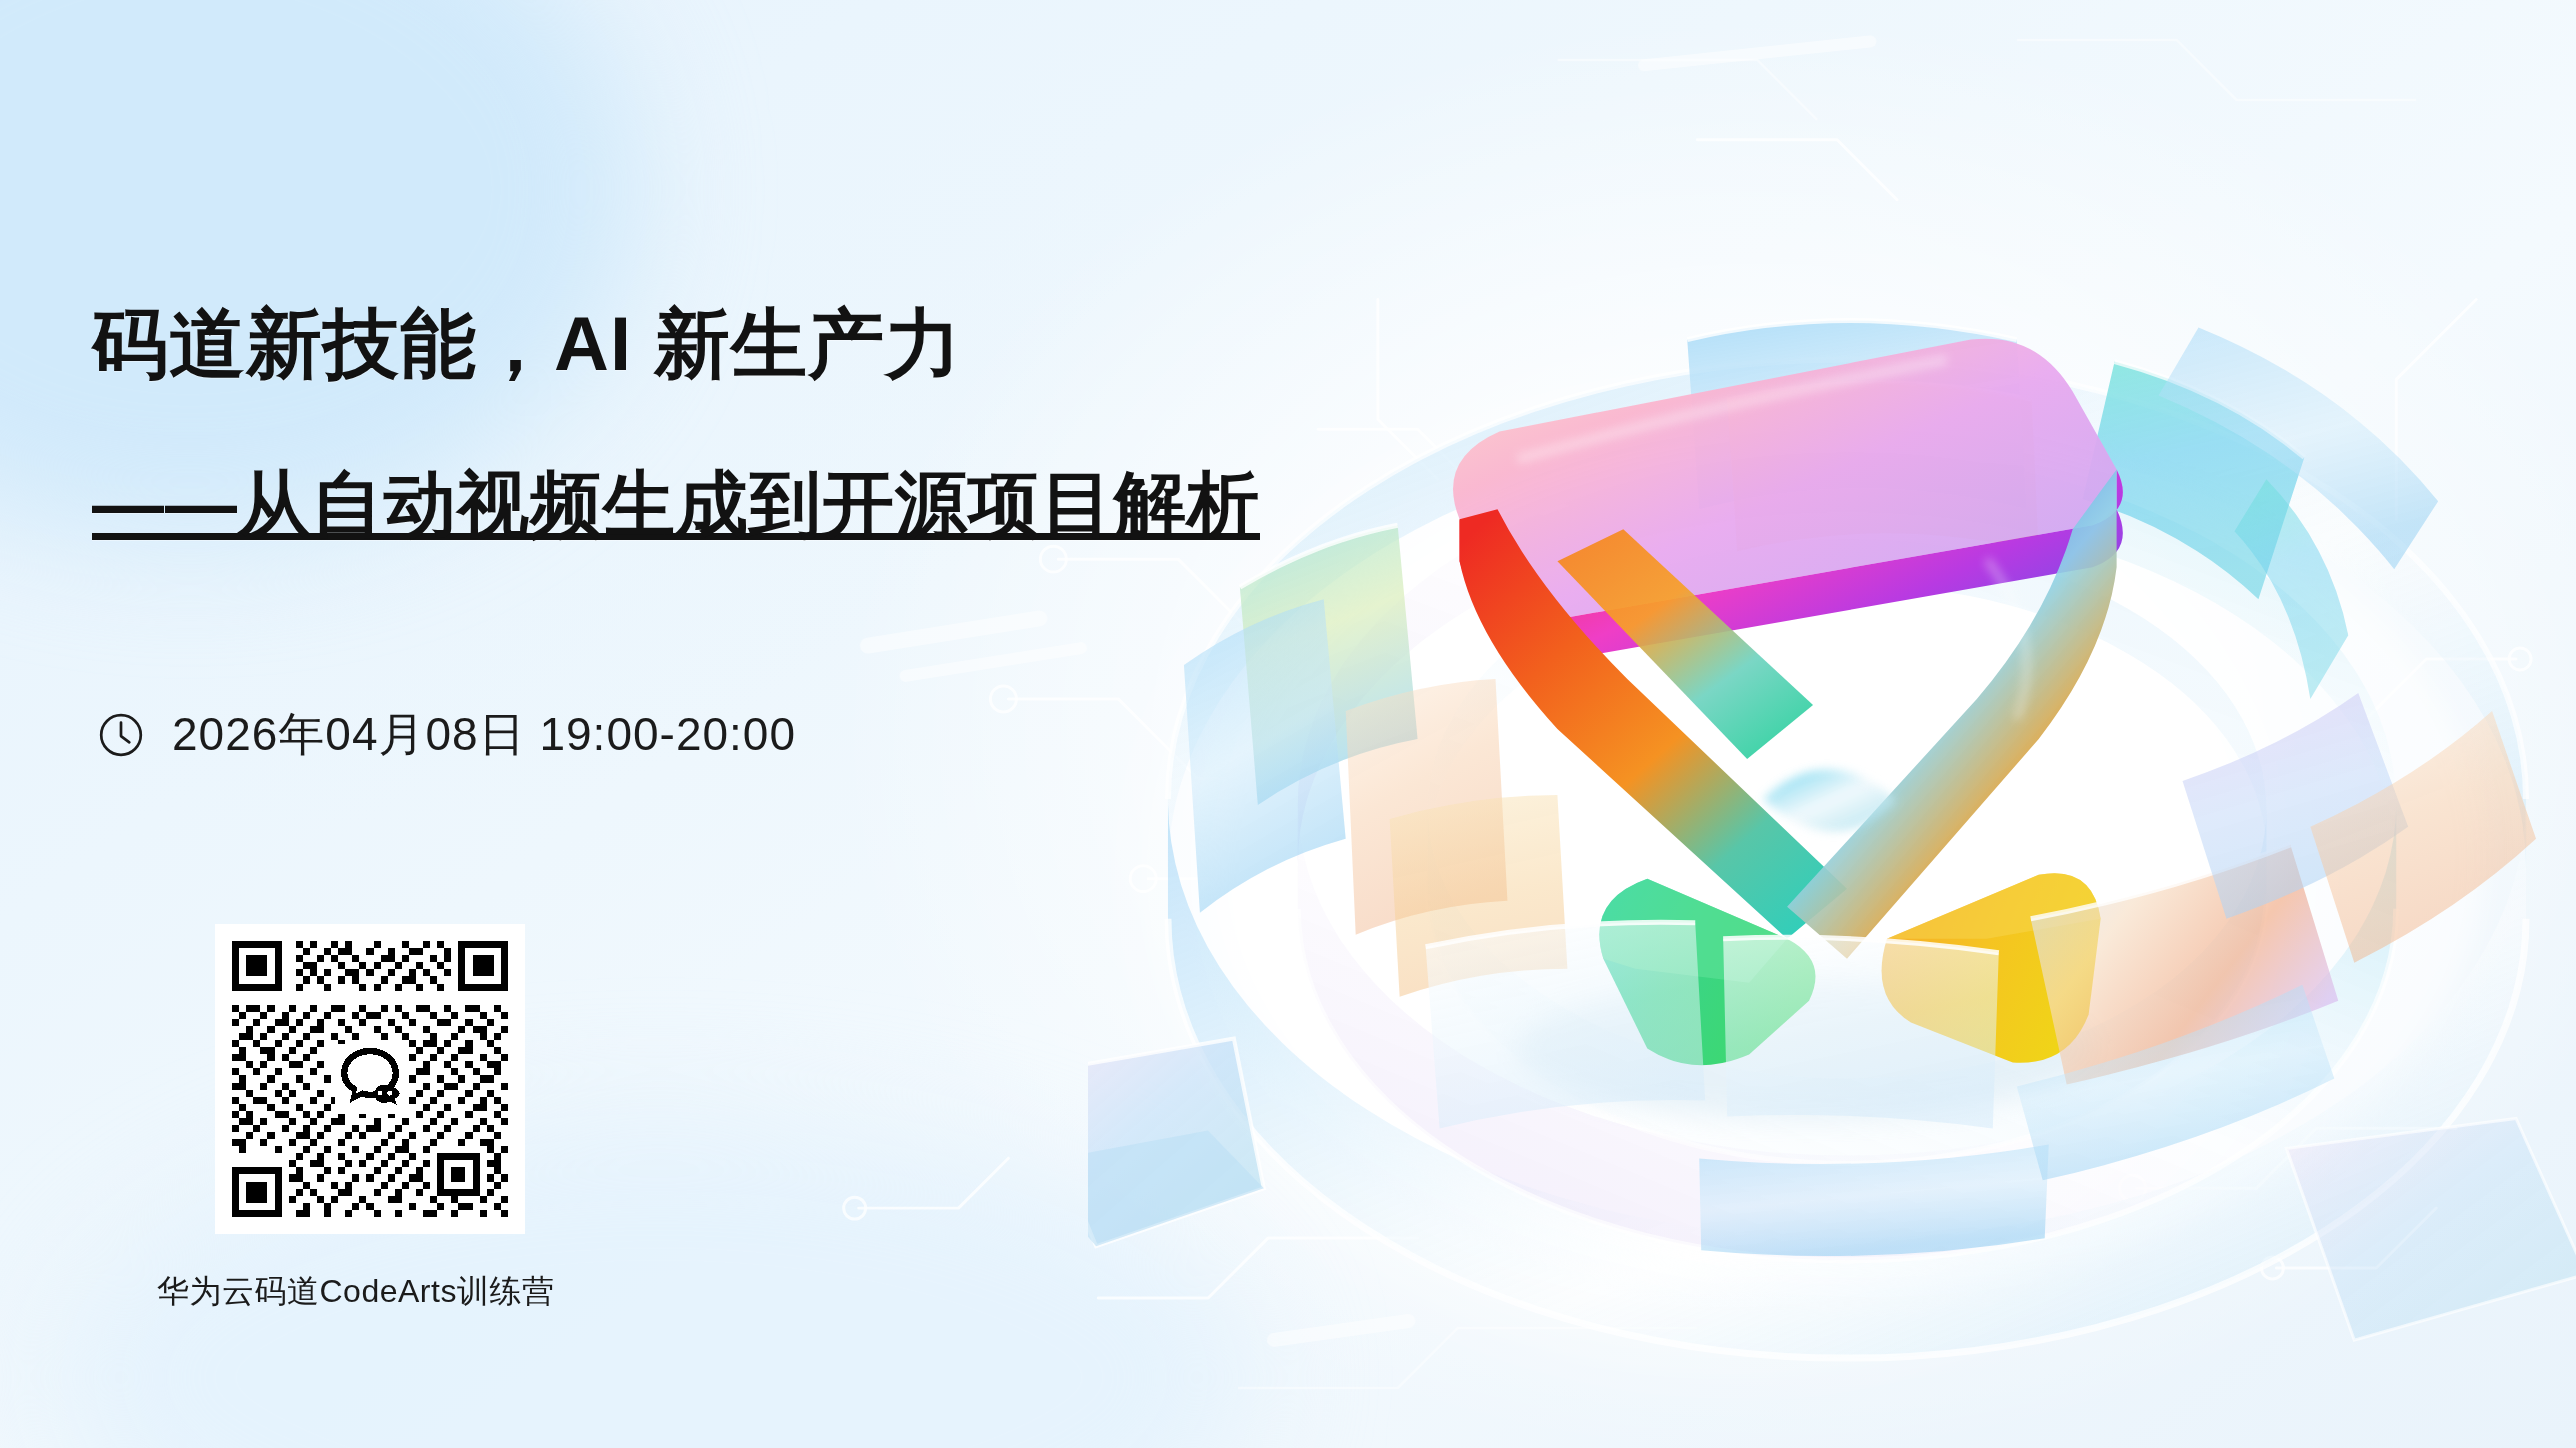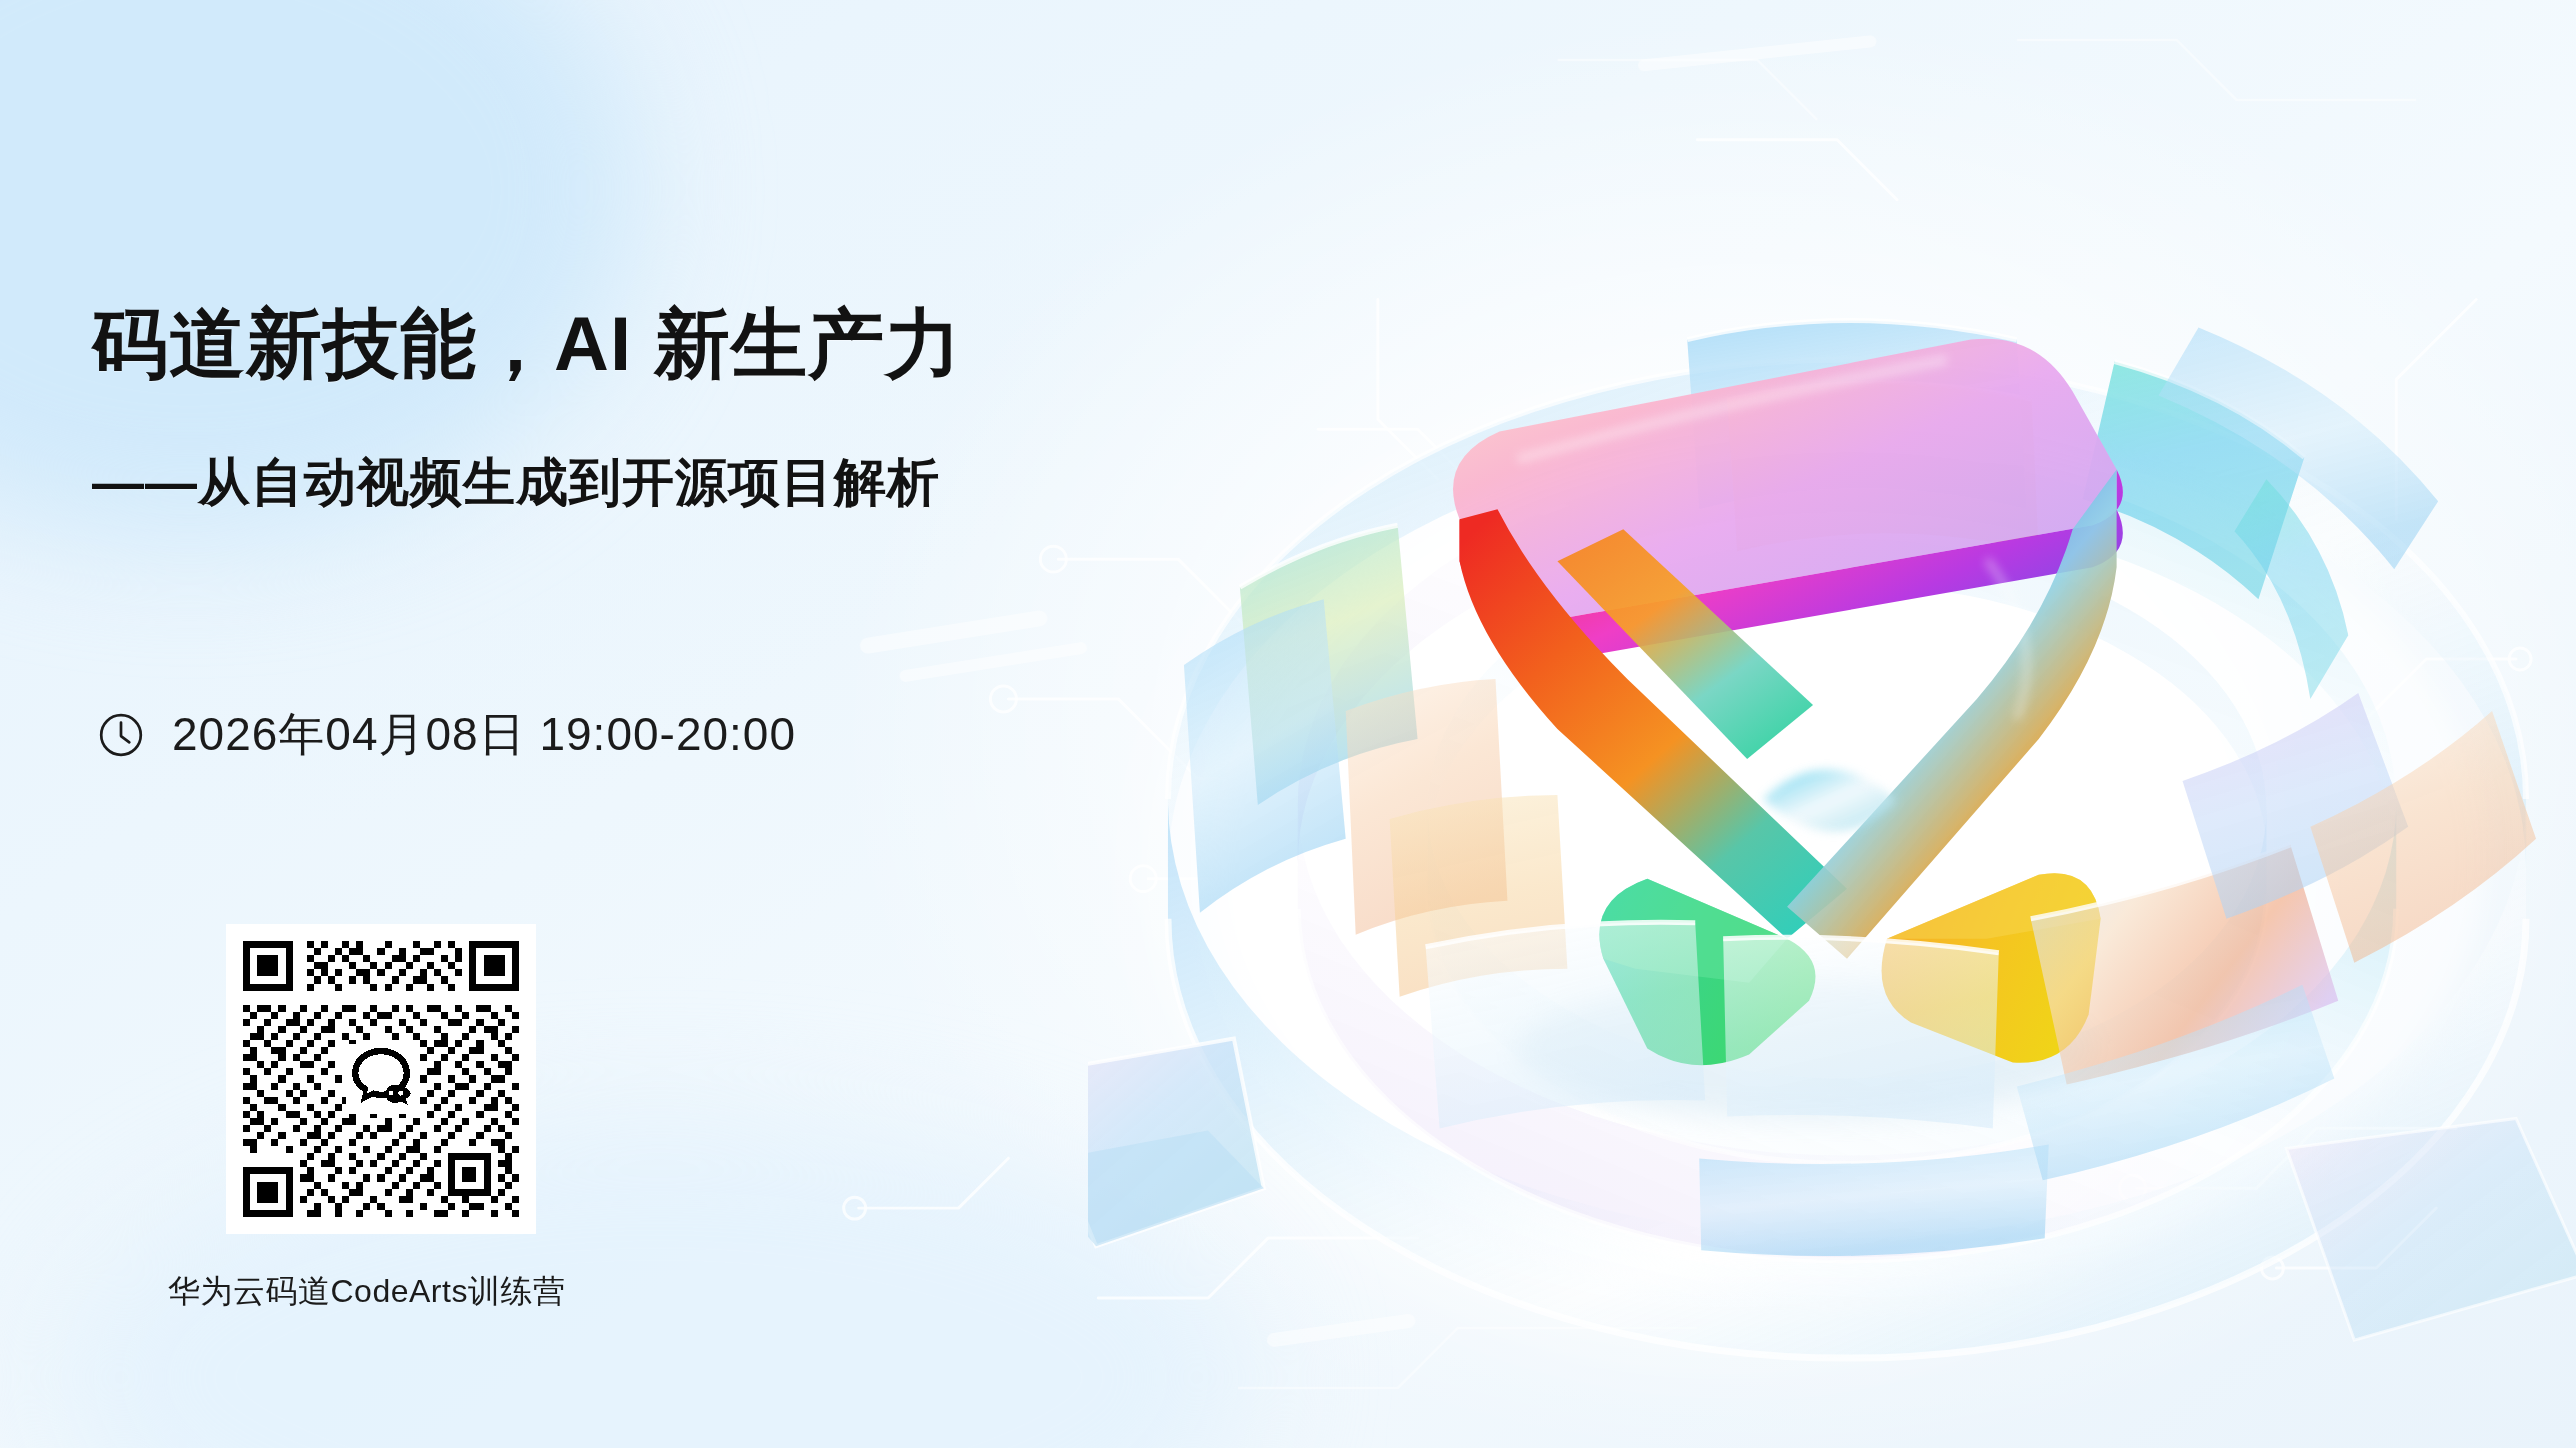--- a/index.html
+++ b/index.html
@@ -22,29 +22,29 @@
   
   .content{position:absolute;left:0;top:0;width:1298px;height:1082px;}
 
   .title{position:absolute;left:92px;top:296px;width:1178px;}
   .title-line{
     font-weight:bold;color:#121212;white-space:nowrap;
     letter-spacing:1px;
     text-shadow:0 1px 0 rgba(255,255,255,.35);
   }
   .title-line.l1{font-size:76px;line-height:96px;}
-  .title-line.l2{font-size:52px;line-height:96px;margin-top:42px;}
+  .title-line.l2{font-size:72px;line-height:96px;margin-top:64px;text-decoration:underline;}
 
   .meta{position:absolute;left:96px;top:699px;}
   .meta-row{display:flex;align-items:center;height:72px;}
   .meta-row + .meta-row{margin-top:22px;}
   .meta-icon{width:50px;height:50px;flex:0 0 50px;display:block;}
   .meta-text{margin-left:26px;font-size:46px;color:#1b1b1b;letter-spacing:1px;white-space:nowrap;}
 
-  .qr-block{position:absolute;left:226px;top:924px;width:320px;}
+  .qr-block{position:absolute;left:215px;top:924px;width:320px;}
   .qr-card{width:310px;height:310px;background:#fff;padding:0;box-sizing:border-box;
            display:flex;align-items:center;justify-content:center;}
   .qr-caption{margin-top:36px;width:310px;text-align:center;font-size:32px;color:#1b1b1b;
               letter-spacing:0.5px;white-space:nowrap;margin-left:-58px;}
 
   
   .hero{position:absolute;right:-30px;top:40px;width:1518px;height:1398px;}
   .hero svg{position:absolute;inset:0;width:100%;height:100%;}
 </style>
 </head>

